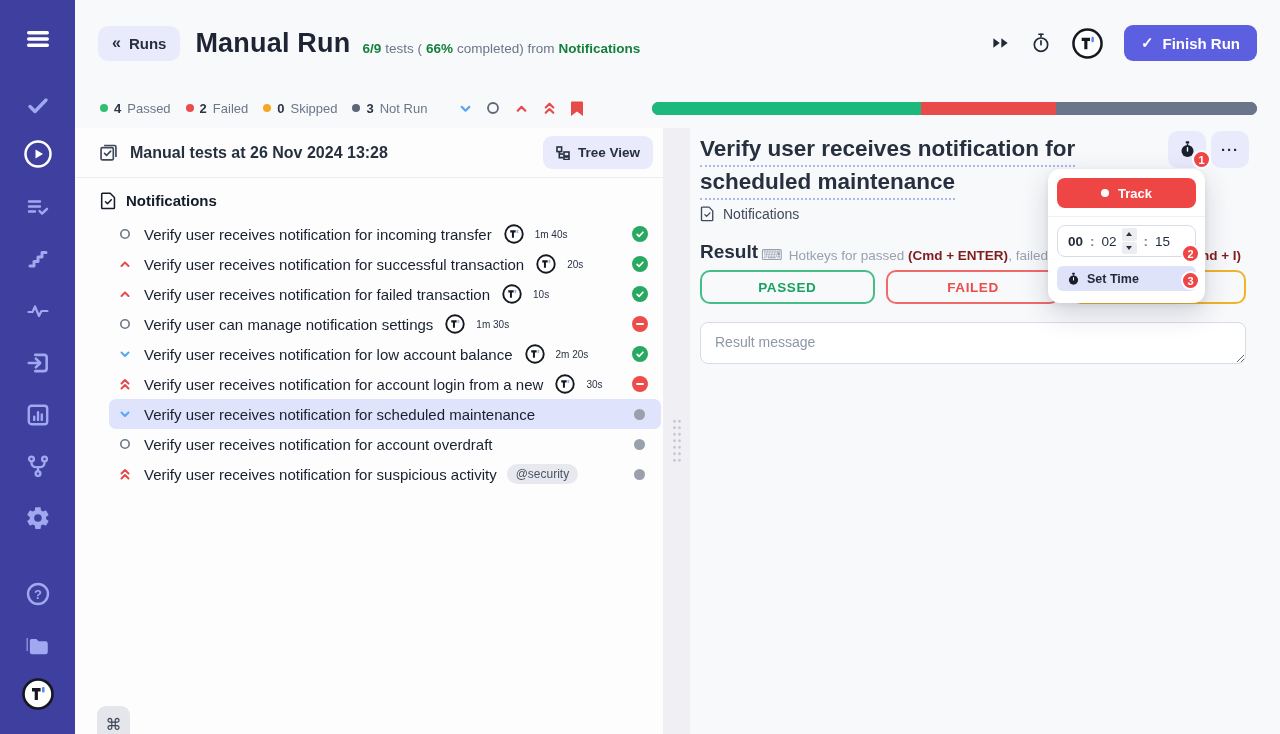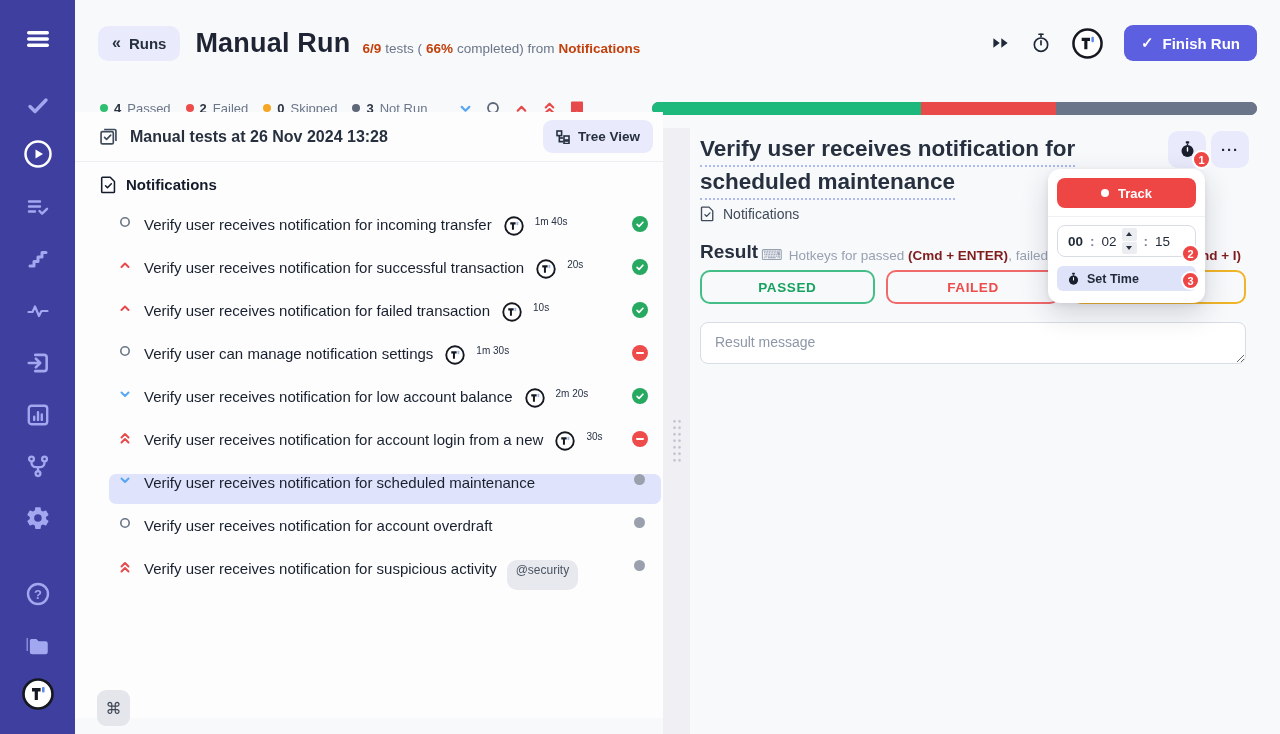--- a/index.html
+++ b/index.html
@@ -13,46 +13,46 @@
       display:flex;align-items:center;justify-content:center;cursor:pointer;}
   .si svg{display:block;}
 
   
   .topbar{position:absolute;left:75px;right:0;top:0;height:86px;display:flex;align-items:center;padding:0 23px;}
   .backbtn{height:35px;padding:0 14px;background:#e9ebfc;border:none;border-radius:10px;display:flex;
            align-items:center;gap:8px;font-family:inherit;font-size:15px;font-weight:700;color:#27303f;cursor:pointer;}
   .backbtn .chev{font-size:16px;font-weight:700;}
   .h1{margin-left:15px;font-size:27px;font-weight:700;color:#1e2433;letter-spacing:.2px;}
   .subtl{margin-left:12px;margin-top:10px;font-size:13.5px;color:#6b7689;display:flex;gap:4px;align-items:baseline;}
-  .subtl b{color:#c2410c;}
+  .subtl b{color:#15803d;}
   .tb-right{margin-left:auto;display:flex;align-items:center;gap:21px;}
   .finishbtn{height:36px;padding:0 17px;border:none;border-radius:9px;background:#5c5fe0;color:#fff;
              font-family:inherit;font-size:15px;font-weight:700;display:flex;align-items:center;gap:9px;cursor:pointer;}
   .iconbtn{background:none;border:none;padding:0;cursor:pointer;display:flex;align-items:center;}
 
   
   .statusrow{position:absolute;left:75px;right:0;top:96px;height:24px;display:flex;align-items:center;padding-left:25px;}
   .stat{display:flex;align-items:center;gap:6px;margin-right:15px;font-size:13px;color:#6b7689;cursor:pointer;}
   .stat .dot{width:8px;height:8px;border-radius:50%;}
   .stat b{color:#2b3442;font-size:13px;}
   .filters{display:flex;align-items:center;gap:10px;margin-left:14px;}
   .fico{width:18px;height:18px;display:flex;align-items:center;justify-content:center;cursor:pointer;}
   .pbar{flex:1;margin-left:66px;margin-right:23px;height:13px;border-radius:7px;overflow:hidden;display:flex;background:#6b7589;}
   .pbar span{display:block;height:100%;}
 
   
-  .listpanel{position:absolute;left:75px;top:112px;width:588px;height:606px;background:#fdfdfe;}
+  .listpanel{position:absolute;left:75px;top:128px;width:588px;height:606px;background:#fdfdfe;}
   .lp-head{display:flex;align-items:center;height:49px;padding:0 10px 0 23px;}
   .lp-title{margin-left:11px;font-size:16px;font-weight:700;color:#27303f;}
   .treebtn{margin-left:auto;height:33px;padding:0 13px;background:#e9ebfc;border:none;border-radius:9px;
            display:flex;align-items:center;gap:8px;font-family:inherit;font-size:13.5px;font-weight:700;color:#27303f;cursor:pointer;}
   .lp-sep{border-top:1px solid #eceef2;}
   .folderrow{display:flex;align-items:center;gap:9px;padding:13px 0 9px 25px;font-size:15px;font-weight:700;color:#141c2b;}
 
-  .trow{display:flex;height:30px;margin-left:34px;width:552px;padding:0 13px 0 9px;border-radius:7px;cursor:pointer;margin-top:13px;}
+  .trow{display:flex;align-items:center;height:30px;margin-left:34px;width:552px;padding:0 13px 0 9px;border-radius:7px;cursor:pointer;}
   .trow.selected{background:#dfe3fb;}
   .ttitle{margin-left:12px;font-size:15px;color:#18202e;white-space:nowrap;}
   .pi{width:14px;display:none;justify-content:center;}
   .trow.prio-normal .pi-normal{display:flex;}
   .trow.prio-high .pi-high{display:flex;}
   .trow.prio-highest .pi-highest{display:flex;}
   .trow.prio-low .pi-low{display:flex;}
   .tlogo{margin-left:12px;display:flex;}
   .tag{margin-left:10px;background:#e7e9ee;color:#4b5563;font-size:12px;padding:3px 9px;border-radius:10px;}
   .dur{margin-left:11px;font-size:10px;font-weight:400;color:#283244;white-space:nowrap;}

